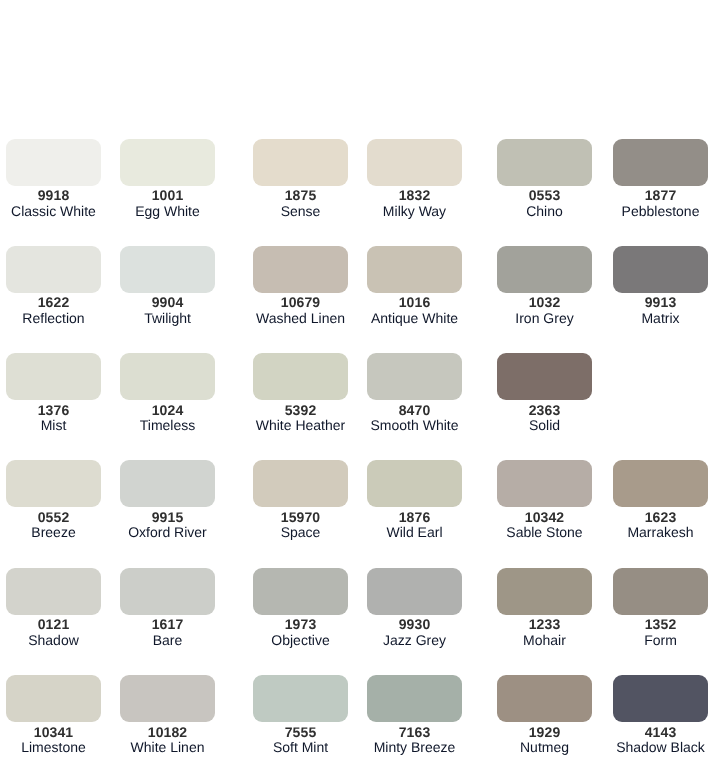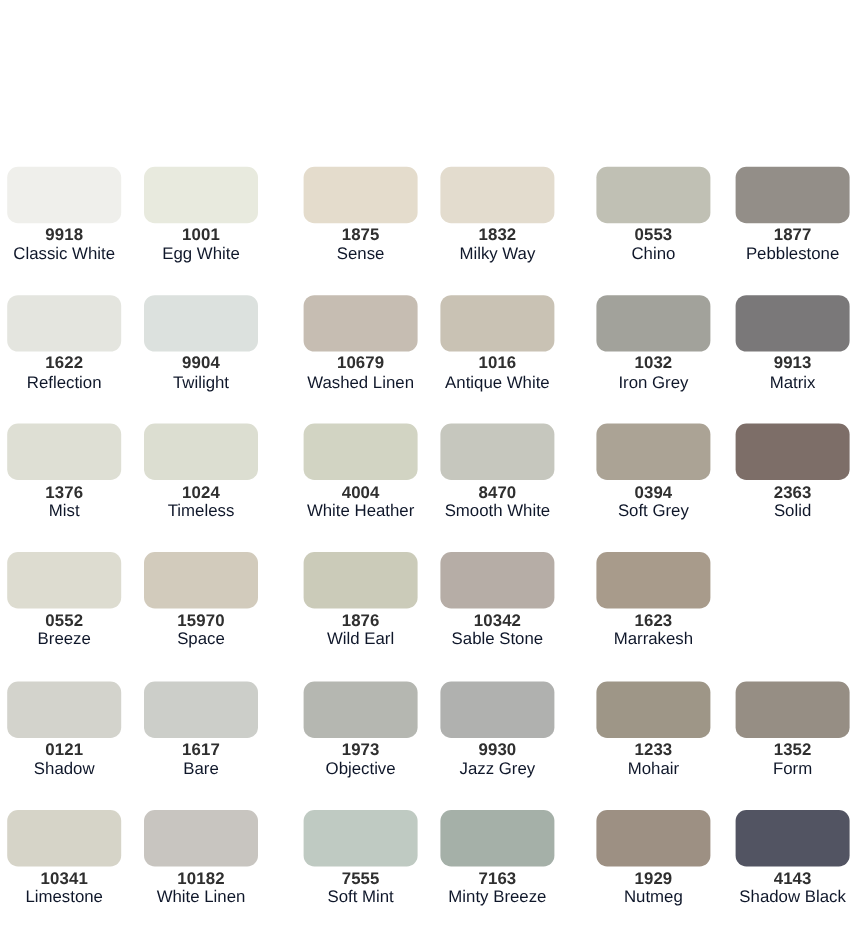--- a/index.html
+++ b/index.html
@@ -138,46 +138,46 @@
         <div class="code">1376</div>
         <div class="name">Mist</div>
       </div>
       <div class="cell">
         <div class="chip" style="background-color: rgb(220, 222, 209);"></div>
         <div class="code">1024</div>
         <div class="name">Timeless</div>
       </div>
       <div class="cell">
         <div class="chip" style="background-color: rgb(210, 212, 195);"></div>
-        <div class="code">4004</div>
+        <div class="code">5392</div>
         <div class="name">White Heather</div>
       </div>
       <div class="cell">
         <div class="chip" style="background-color: rgb(198, 199, 190);"></div>
         <div class="code">8470</div>
         <div class="name">Smooth White</div>
       </div>
       <div class="cell">
-        <div class="chip" style="background-color: rgb(171, 163, 149);"></div>
-        <div class="code">0394</div>
-        <div class="name">Soft Grey</div>
-      </div>
-      <div class="cell">
         <div class="chip" style="background-color: rgb(125, 110, 104);"></div>
         <div class="code">2363</div>
         <div class="name">Solid</div>
       </div>
     </div>
     <div class="row">
       <div class="cell">
         <div class="chip" style="background-color: rgb(221, 220, 208);"></div>
         <div class="code">0552</div>
         <div class="name">Breeze</div>
       </div>
       <div class="cell">
+        <div class="chip" style="background-color: rgb(209, 212, 208);"></div>
+        <div class="code">9915</div>
+        <div class="name">Oxford River</div>
+      </div>
+      <div class="cell">
         <div class="chip" style="background-color: rgb(210, 203, 188);"></div>
         <div class="code">15970</div>
         <div class="name">Space</div>
       </div>
       <div class="cell">
         <div class="chip" style="background-color: rgb(203, 203, 185);"></div>
         <div class="code">1876</div>
         <div class="name">Wild Earl</div>
       </div>
       <div class="cell">

